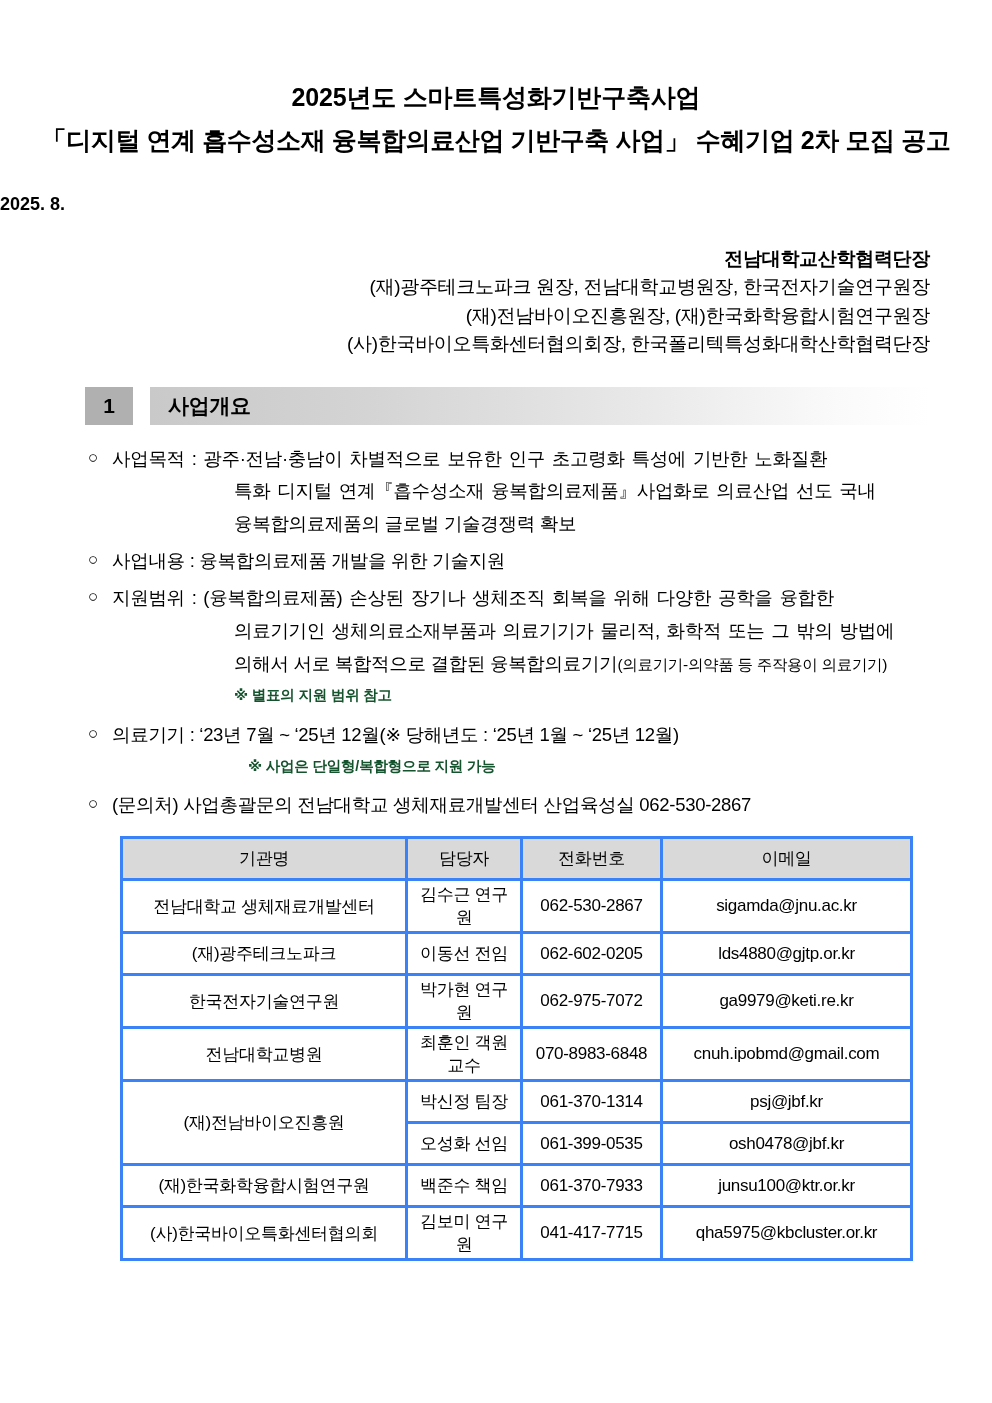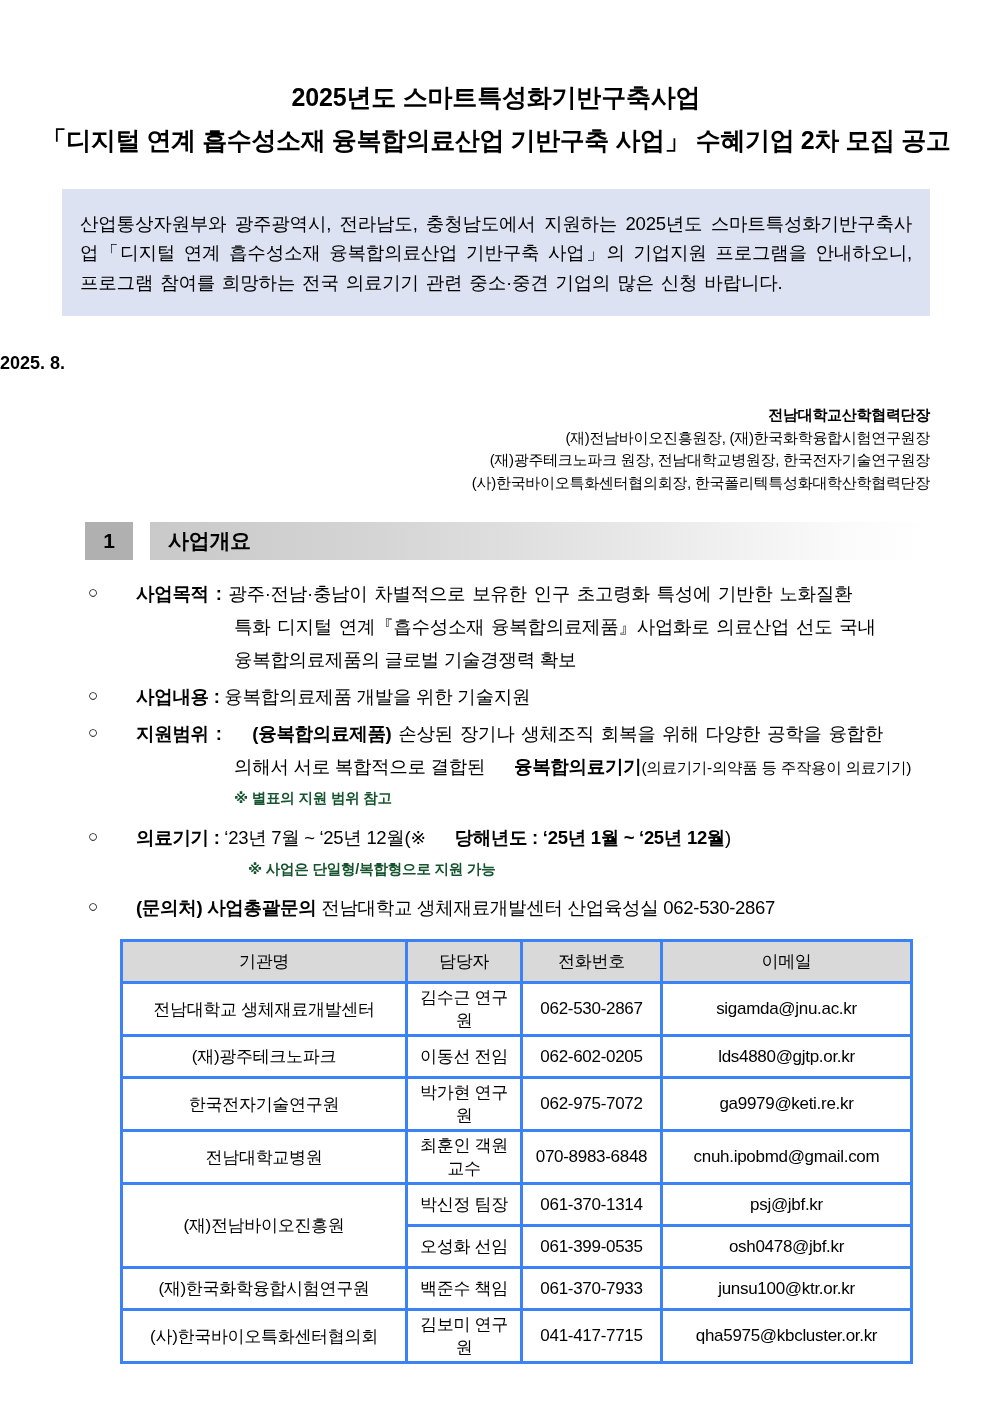--- a/index.html
+++ b/index.html
@@ -66,21 +66,21 @@
     font-size: 18px;
     font-weight: bold;
     margin-top: 37px;
   }
 
   
   .sig-block {
     margin-top: 30px;
     padding-right: 62px;
     text-align: right;
-    font-size: 15px;
+    font-size: 19px;
     line-height: 1.5;
     letter-spacing: -0.3px;
   }
   .sig-head {
     font-weight: bold;
   }
 
   
   .section-header {
     margin-top: 28px;
@@ -133,22 +133,21 @@
     width: 24px;
     flex: 0 0 24px;
     font-size: 17px;
     line-height: 1.78;
   }
   .item-body {
     flex: 1;
     line-height: 1.78;
   }
   .lbl {
-    font-weight: bold;
-    margin-left: 24px;
+    font-weight: normal;
   }
   .jtext {
     text-align: justify;
     text-justify: inter-character;
     word-spacing: 2px;
   }
   .hang {
     display: block;
     padding-left: 122px;
     text-indent: -122px;
@@ -201,30 +200,27 @@
 </head>
 <body>
 
 <div class="page">
 
   <div class="title-block">
     <div class="title-line1">2025년도  스마트특성화기반구축사업</div>
     <div class="title-line2">「디지털 연계 흡수성소재 융복합의료산업 기반구축 사업」 수혜기업  2차  모집  공고</div>
   </div>
 
-  <div class="intro-box">
-    <p>산업통상자원부와  광주광역시,  전라남도,  충청남도에서  지원하는  2025년도  스마트특성화기반구축사업「디지털 연계 흡수성소재 융복합의료산업 기반구축 사업」의 기업지원 프로그램을 안내하오니, 프로그램 참여를 희망하는 전국 의료기기 관련 중소·중견 기업의 많은 신청 바랍니다.</p>
-  </div>
 
   <div class="date-line">2025. 8.</div>
 
   <div class="sig-block">
     <div class="sig-head">전남대학교산학협력단장</div>
+    <div>(재)광주테크노파크 원장, 전남대학교병원장, 한국전자기술연구원장</div>
     <div>(재)전남바이오진흥원장, (재)한국화학융합시험연구원장</div>
-    <div>(재)광주테크노파크 원장, 전남대학교병원장, 한국전자기술연구원장</div>
     <div>(사)한국바이오특화센터협의회장,  한국폴리텍특성화대학산학협력단장</div>
   </div>
 
   <div class="section-header">
     <div class="sec-num">1</div>
     <div class="sec-gap"></div>
     <div class="sec-bar">사업개요</div>
   </div>
 
   <div class="content">
@@ -253,20 +249,23 @@
       </div>
     </div>
 
     <div class="item">
       <div class="bullet">○</div>
       <div class="item-body">
         <div class="hang jtext">
           <span class="lbl">지원범위 :</span>
           <span class="lbl">(융복합의료제품)</span>
           <span>손상된  장기나  생체조직  회복을  위해  다양한  공학을  융합한</span>
+        </div>
+        <div class="jtext" style="padding-left:122px;">
+          <span>의료기기인 </span><span class="lbl">생체의료소재부품</span><span>과 의료기기가 물리적, 화학적 또는 그 밖의 방법에</span>
         </div>
         <div style="padding-left:122px;">
           <span>의해서 서로 복합적으로 결합된 </span><span class="lbl">융복합의료기기</span><span class="small-paren">(의료기기-의약품 등 주작용이 의료기기)</span>
         </div>
         <div class="note note-indent-1">※ 별표의 지원 범위 참고</div>
       </div>
     </div>
 
     <div class="row-spacer"></div>
 

